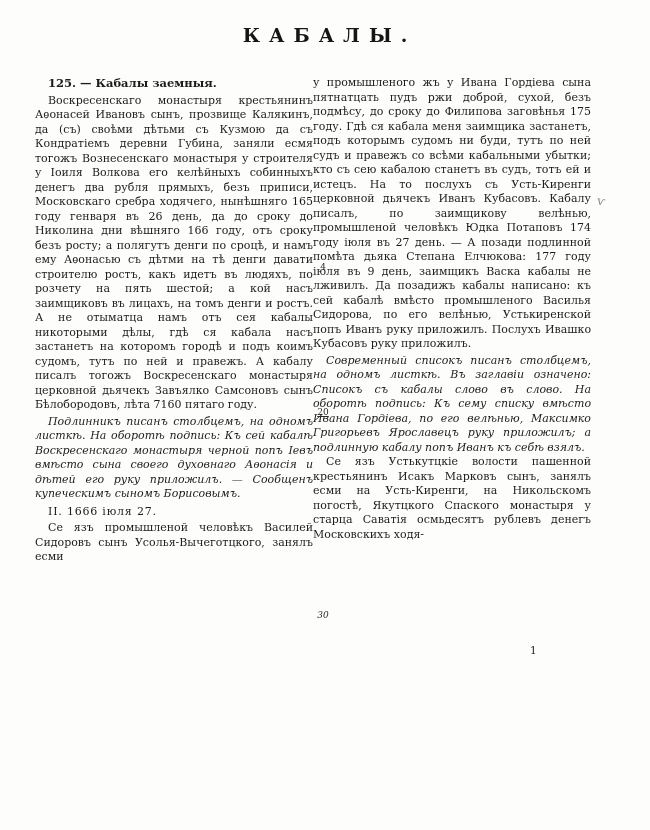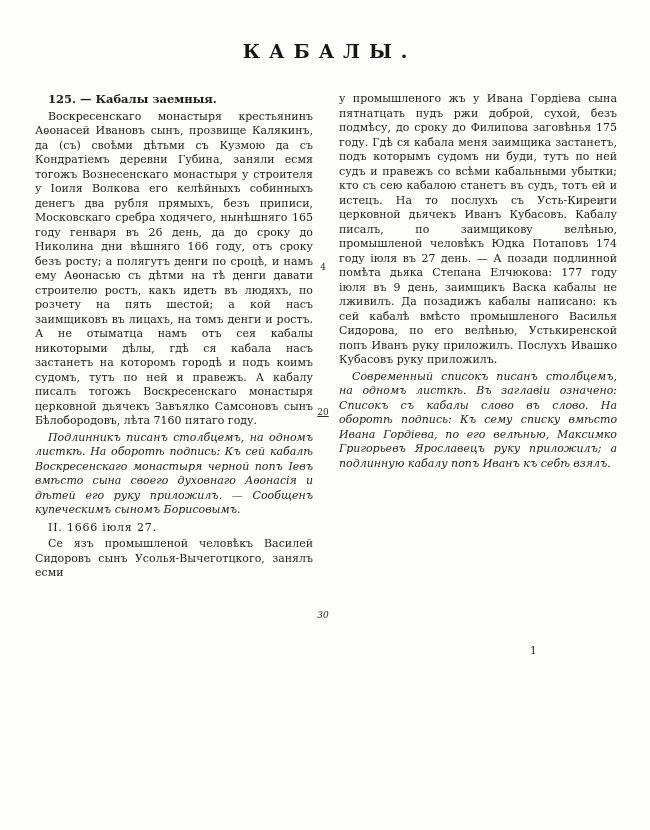--- a/index.html
+++ b/index.html
@@ -13,31 +13,30 @@
     width: 650px;
     height: 830px;
     margin: 0 auto;
     background: #fdfdfb;
     color: #1c1c1c;
     box-sizing: border-box;
     overflow: hidden;
   }
   .page-title {
     margin: 0;
-    padding-top: 40px;
+    padding-top: 24px;
     padding-left: 9px; 
     text-align: center;
     font-size: 19px;
     font-weight: bold;
     letter-spacing: 9px;
     color: #161616;
   }
   .columns {
     display: flex;
-    gap: 26px;
     padding: 30px 23px 0 35px;
     box-sizing: border-box;
   }
   .col {
     width: 278px;
     flex: 0 0 278px;
     font-size: 11px;
     line-height: 14.5px;
     text-align: justify;
     text-justify: inter-word;
@@ -102,20 +101,21 @@
       <p class="entry-heading">125. — Кабалы заемныя.</p>
       <p class="body-par">Воскресенскаго монастыря крестьянинъ Аѳонасей Ивановъ сынъ, прозвище Калякинъ, да (съ) своѣми дѣтьми съ Кузмою да съ Кондратіемъ деревни Губина, заняли есмя тогожъ Вознесенскаго монастыря у строителя у Іоиля Волкова его келѣйныхъ собинныхъ денегъ два рубля прямыхъ, безъ приписи, Московскаго сребра ходячего, нынѣшняго 165 году генваря въ 26 день, да до сроку до Николина дни вѣшняго 166 году, отъ сроку безъ росту; а полягутъ денги по сроцѣ, и намъ ему Аѳонасью съ дѣтми на тѣ денги давати строителю ростъ, какъ идетъ въ людяхъ, по розчету на пять шестой; а кой насъ заимщиковъ въ лицахъ, на томъ денги и ростъ. А не отыматца намъ отъ сея кабалы никоторыми дѣлы, гдѣ ся кабала насъ застанетъ на которомъ городѣ и подъ коимъ судомъ, тутъ по ней и правежъ. А кабалу писалъ тогожъ Воскресенскаго монастыря церковной дьячекъ Завъялко Самсоновъ сынъ Бѣлобородовъ, лѣта 7160 пятаго году.</p>
       <p class="note-par">Подлинникъ писанъ столбцемъ, на одномъ листкѣ. На оборотѣ подпись: Къ сей кабалѣ Воскресенскаго монастыря черной попъ Іевъ вмѣсто сына своего духовнаго Аѳонасія и дѣтей его руку приложилъ. — Сообщенъ купеческимъ сыномъ Борисовымъ.</p>
       <p class="doc-heading">II. 1666 іюля 27.</p>
       <p class="body-par">Се язъ промышленой человѣкъ Василей Сидоровъ сынъ Усолья-Вычеготцкого, занялъ есми</p>
     </div>
 
     <div class="col">
       <p class="body-par no-indent">у промышленого жъ у Ивана Гордіева сына пятнатцать пудъ ржи доброй, сухой, безъ подмѣсу, до сроку до Филипова заговѣнья 175 году. Гдѣ ся кабала меня заимщика застанетъ, подъ которымъ судомъ ни буди, тутъ по ней судъ и правежъ со всѣми кабальными убытки; кто съ сею кабалою станетъ въ судъ, тотъ ей и истецъ. На то послухъ съ Усть-Киренги церковной дьячекъ Иванъ Кубасовъ. Кабалу писалъ, по заимщикову велѣнью, промышленой человѣкъ Юдка Потаповъ 174 году іюля въ 27 день. — А позади подлинной помѣта дьяка Степана Елчюкова: 177 году іюля въ 9 день, заимщикъ Васка кабалы не лживилъ. Да позадижъ кабалы написано: къ сей кабалѣ вмѣсто промышленого Василья Сидорова, по его велѣнью, Устькиренской попъ Иванъ руку приложилъ. Послухъ Ивашко Кубасовъ руку приложилъ.</p>
       <p class="note-par">Современный списокъ писанъ столбцемъ, на одномъ листкѣ. Въ заглавіи означено: Списокъ съ кабалы слово въ слово. На оборотѣ подпись: Къ сему списку вмѣсто Ивана Гордіева, по его велѣнью, Максимко Григорьевъ Ярославецъ руку приложилъ; а подлинную кабалу попъ Иванъ къ себѣ взялъ.</p>
+      <p class="body-par">Се язъ Устькутцкіе волости пашенной крестьянинъ Исакъ Марковъ сынъ, занялъ есми на Усть-Киренги, на Никольскомъ погостѣ, Якутцкого Спаского монастыря у старца Саватія осмьдесятъ рублевъ денегъ Московскихъ ходя-</p>
     </div>
 
   </div>
 
   <span class="gutter-num n10">4</span>
   <span class="gutter-num n20">20</span>
   <span class="gutter-num n30">30</span>
 
   <span class="margin-mark">ѵ</span>
 

